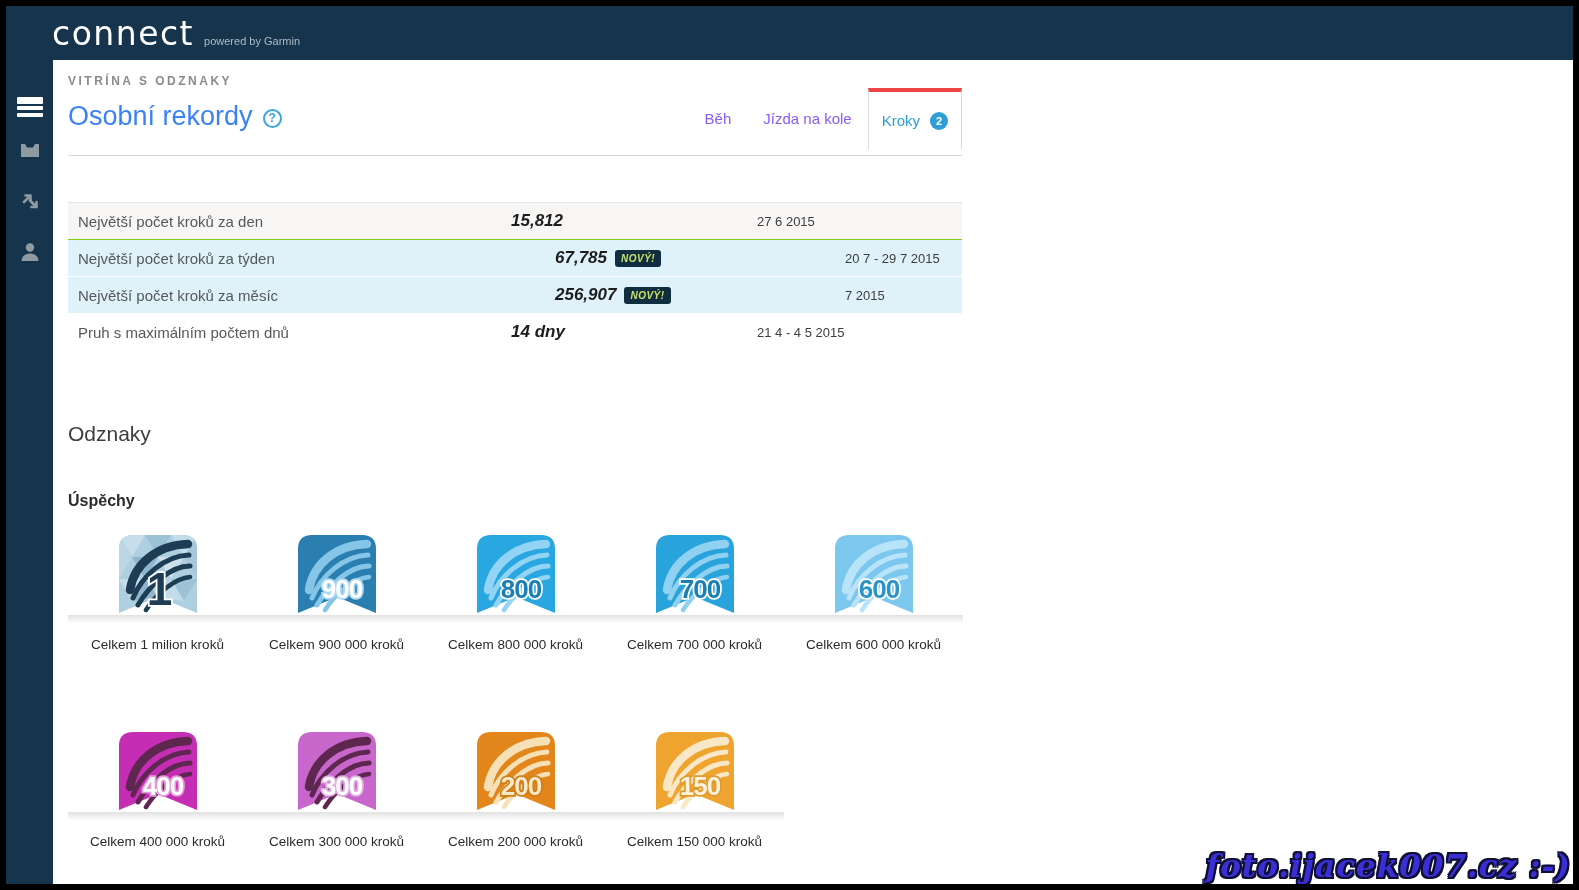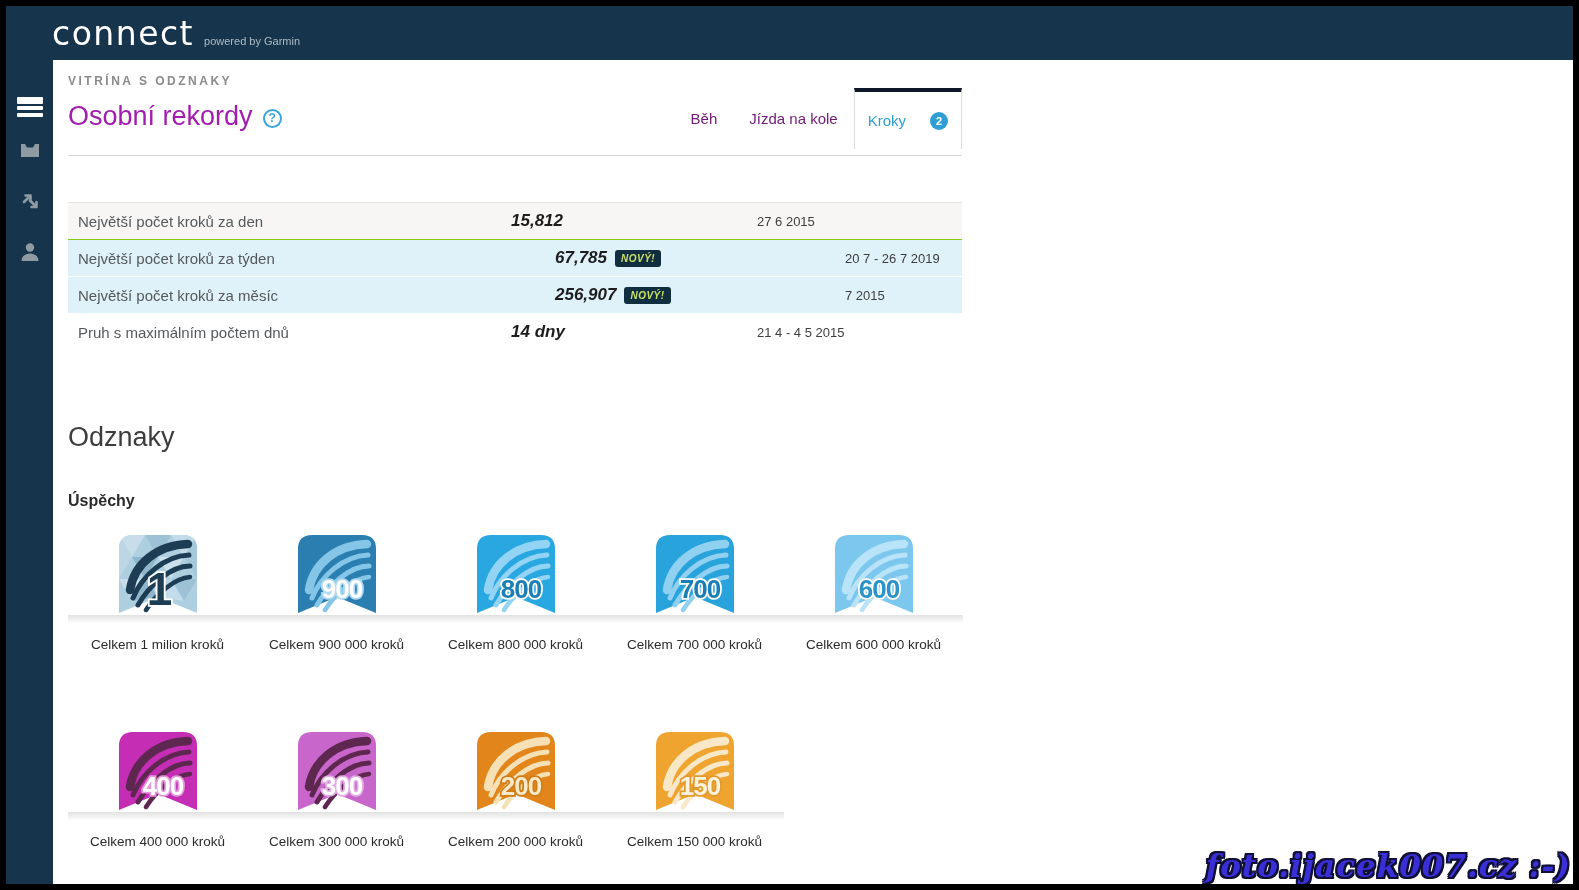--- a/index.html
+++ b/index.html
@@ -33,34 +33,34 @@
   .hamburger div { width:26px; height:4px; background:#ffffff; border-radius:1px; margin:2.5px 0; }
   .side-icon { width:24px; height:24px; }
   .side-btn + .side-btn { margin-top:1px; }
 
   
   .breadcrumb {
     position:absolute; left:62px; top:68px;
     font-size:12px; font-weight:600; letter-spacing:2.5px; color:#8b8b8b;
   }
   .page-title-row { position:absolute; left:62px; top:95px; display:flex; align-items:center; }
-  .page-title { font-size:27px; color:#a21caf; font-weight:400; }
+  .page-title { font-size:27px; color:#3b82f6; font-weight:400; }
   .help-icon {
     width:19px; height:19px; border:2px solid #3ba6dd; border-radius:50%;
     color:#3ba6dd; font-size:12px; font-weight:bold; line-height:15px; text-align:center;
     margin-left:10px; margin-top:4px; cursor:pointer;
   }
   .title-divider { position:absolute; left:62px; top:149px; width:894px; height:1px; background:#d6d6d6; }
 
   
   .tabs { position:absolute; top:82px; right:611px; display:flex; align-items:stretch; height:61px; }
-  .tab { font-size:15px; color:#701a75; padding:0 16px; display:flex; align-items:center; cursor:pointer; }
+  .tab { font-size:15px; color:#8b5cf6; padding:0 16px; display:flex; align-items:center; cursor:pointer; }
   .tab-active {
-    background:#ffffff; border:1px solid #dcdcdc; border-top:4px solid #0f172a; border-bottom:none;
-    color:#2e9fd4; padding:0 13px; gap:24px;
+    background:#ffffff; border:1px solid #dcdcdc; border-top:4px solid #ef4444; border-bottom:none;
+    color:#2e9fd4; padding:0 13px; gap:10px;
   }
   .tab-count {
     width:18px; height:18px; border-radius:50%; background:#2e9fd4; color:#fff;
     font-size:11px; font-weight:bold; display:flex; align-items:center; justify-content:center;
   }
 
   
   .records { position:absolute; left:62px; top:196px; width:894px; border-top:1px solid #e3e3e3; }
   .record-row {
     display:grid; grid-template-columns:433px 246px 1fr; align-items:center;
@@ -72,21 +72,21 @@
   .rec-label { font-size:15px; color:#55595c; }
   .rec-value-cell { display:flex; align-items:center; gap:8px;font-style:italic; }
   .rec-value { font-size:17px; font-weight:bold; color:#1d1d1d; }
   .new-badge {
     background:#102e3f; color:#c8e06a; font-size:10px; font-weight:bold;
     padding:3px 6px; border-radius:3px; letter-spacing:0.5px;
   }
   .rec-date { font-size:13px; color:#3d3d3d; }
 
   
-  .badges-heading { position:absolute; left:62px; top:416px; font-size:27px; color:#3d3d3d; font-weight:400; }
+  .badges-heading { position:absolute; left:62px; top:416px; font-size:21px; color:#3d3d3d; font-weight:400; }
   .badges-subheading { position:absolute; left:62px; top:486px; font-size:16px; color:#2b2b2b; font-weight:bold; }
 
   .badge-grid {
     position:absolute; left:62px; top:529px; width:895px;
     display:grid; grid-template-columns:repeat(5, 179px); row-gap:80px;
   }
   .badge-cell { display:flex; flex-direction:column; align-items:center; }
   .badge-svg { width:78px; height:78px; display:block; }
   .badge-shelf {
     width:100%; height:10px; margin-top:2px;
@@ -168,21 +168,21 @@
           <span class="rec-value">15,812</span>
         </span>
       <span class="rec-date">27 6 2015</span>
     </div>
     <div class="record-row bg-blue">
       <span class="rec-label">Největší počet kroků za týden</span>
       <span class="rec-value-cell">
         <span class="rec-value">67,785</span>
         <span class="new-badge">NOVÝ!</span>
       </span>
-      <span class="rec-date">20 7 - 26 7 2019</span>
+      <span class="rec-date">20 7 - 29 7 2015</span>
     </div>
     <div class="record-row bg-blue">
       <span class="rec-label">Největší počet kroků za měsíc</span>
       <span class="rec-value-cell">
         <span class="rec-value">256,907</span>
         <span class="new-badge">NOVÝ!</span>
       </span>
       <span class="rec-date">7 2015</span>
     </div>
     <div class="record-row bg-white">

